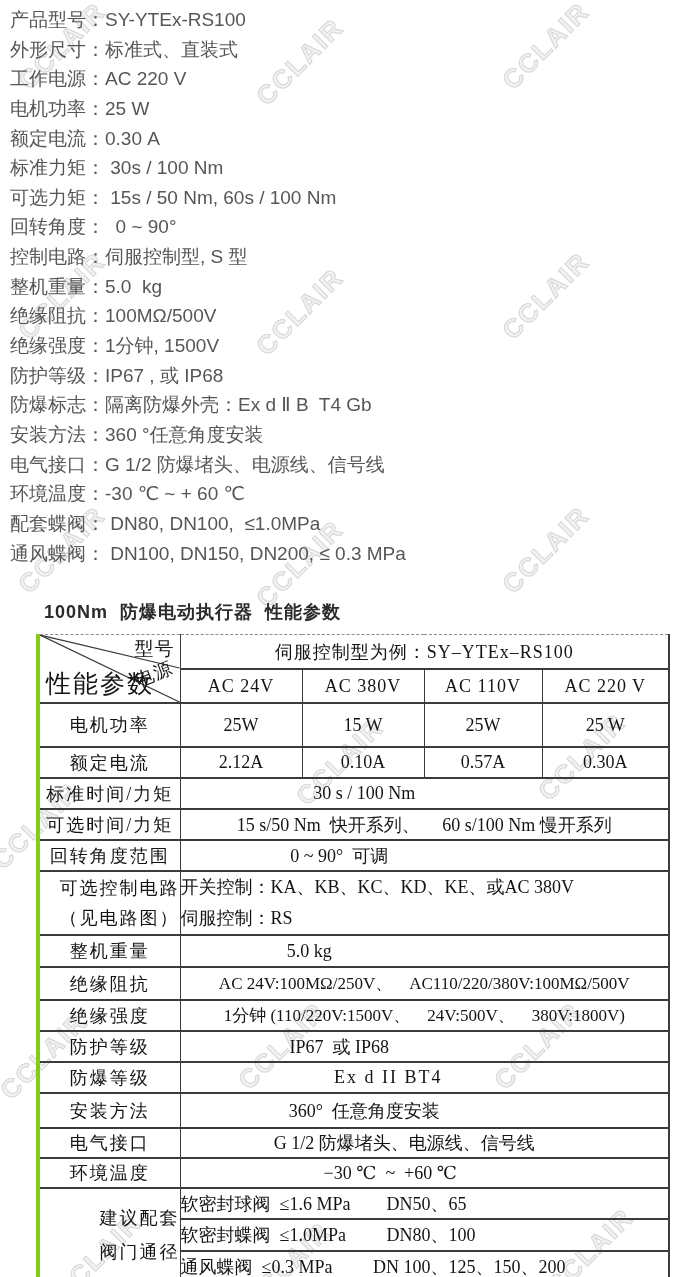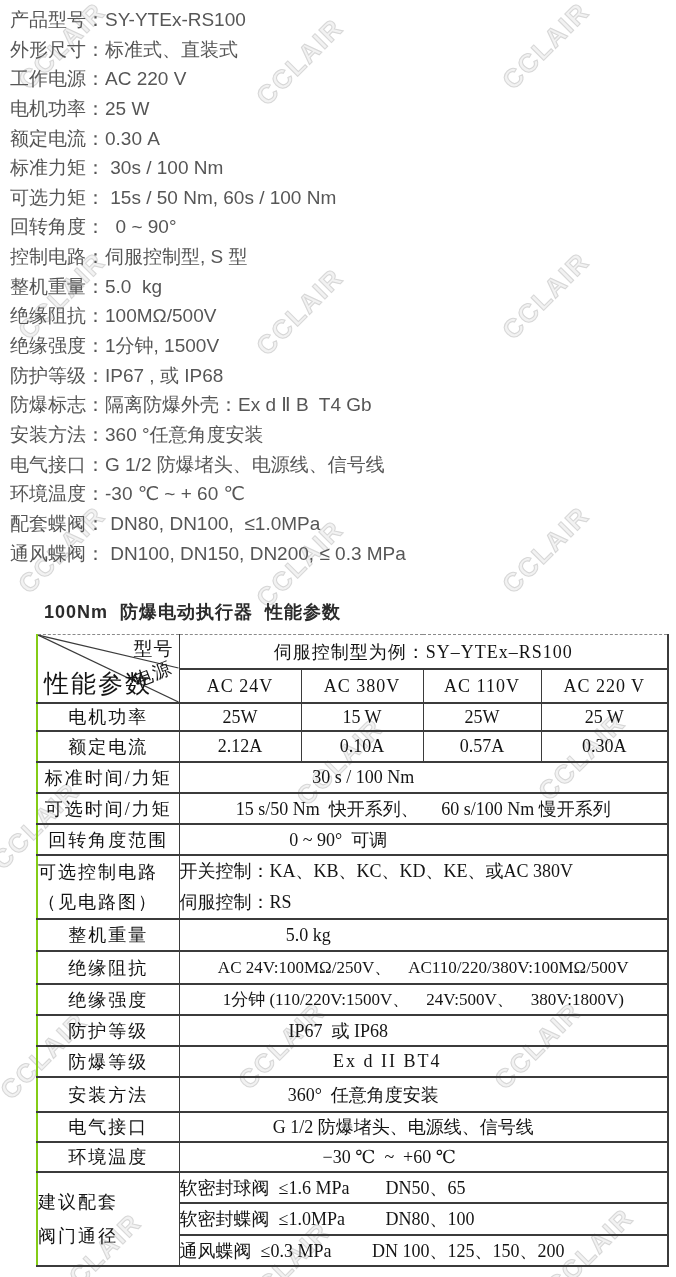--- a/index.html
+++ b/index.html
@@ -18,26 +18,26 @@
   #sectitle{position:absolute;left:44px;top:600px;z-index:1;font-size:18px;font-weight:bold;
             color:#2b2b2b;letter-spacing:1px;white-space:pre;}
   
   #tblwrap{position:absolute;left:36px;top:634px;z-index:1;}
   table.t{border-collapse:collapse;table-layout:fixed;width:631px;
           font-family:"Liberation Serif","DejaVu Serif",serif;color:#141414;}
   .t td{border-top:2px solid #3b3b3b;border-bottom:2px solid #3b3b3b;
         border-left:1px solid #3b3b3b;border-right:1px solid #3b3b3b;
         padding:0;font-size:18px;vertical-align:middle;overflow:hidden;}
   .t tr.first > td{border-top:1px dashed #8a8a8a;}
-  .t td:first-child{border-left:2px solid #84cc16;}
+  .t td:first-child{border-left:4px solid #84cc16;}
   .t td:last-child{border-right:2px solid #3b3b3b;}
   .t tr:last-child td{border-bottom:2px solid #3b3b3b;}
   .t td.cv{border-left:1px solid #3b3b3b;}
   .lab{text-align:center;letter-spacing:2px;}
-  .lab2{text-align:left;letter-spacing:2px;line-height:30px;}
+  .lab2{text-align:right;letter-spacing:2px;line-height:30px;}
   .num{text-align:center;font-size:17px;}
   .vh{text-align:center;font-size:17px;letter-spacing:1px;}
   .model{text-align:center;font-size:20px;padding-right:130px;letter-spacing:1px;white-space:pre;}
   .sp{text-align:center;white-space:pre;}
   .multi{text-align:left;padding-left:22px;line-height:31px;white-space:pre;}
   .lft{text-align:left;padding-left:24px;white-space:pre;}
   
   .corner{position:relative;padding:0;}
   .corner svg{position:absolute;left:0;top:0;width:100%;height:100%;}
   .cn-model{position:absolute;right:5px;top:1px;font-size:19px;letter-spacing:1px;}
@@ -114,21 +114,21 @@
           <span class="cn-params">性能参数</span>
         </td>
         <td class="model" colspan="4">伺服控制型为例：SY–YTEx–RS100</td>
       </tr>
       <tr style="height:33px">
         <td class="vh cv">AC 24V</td>
         <td class="vh">AC 380V</td>
         <td class="vh">AC 110V</td>
         <td class="vh">AC 220 V</td>
       </tr>
-      <tr style="height:28px">
+      <tr style="height:44px">
         <td class="lab">电机功率</td>
         <td class="num">25W</td>
         <td class="num">15 W</td>
         <td class="num">25W</td>
         <td class="num">25 W</td>
       </tr>
       <tr style="height:31px">
         <td class="lab">额定电流</td>
         <td class="num">2.12A</td>
         <td class="num">0.10A</td>

